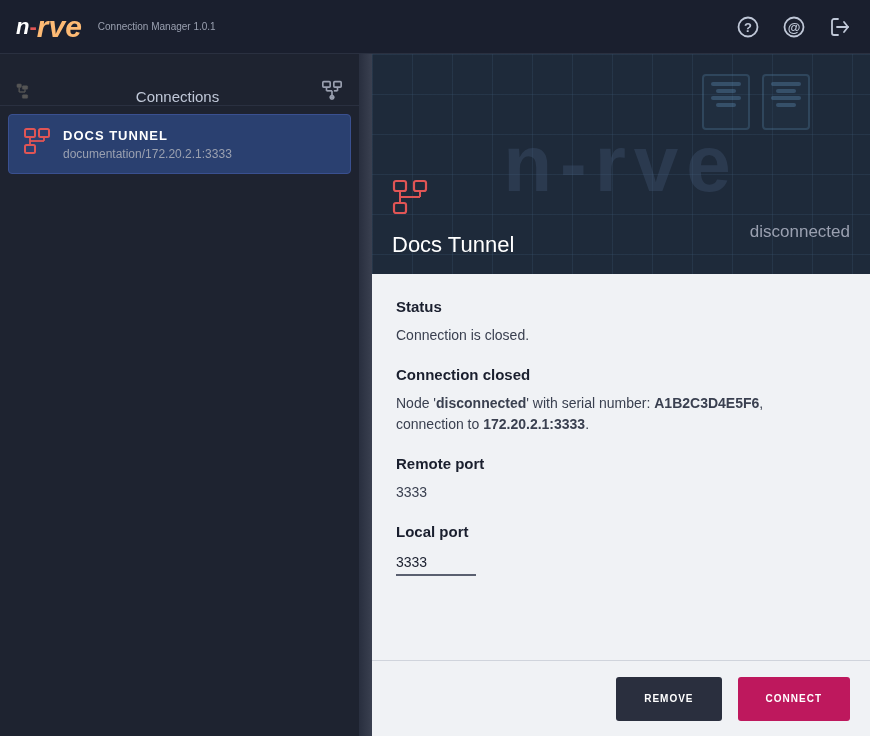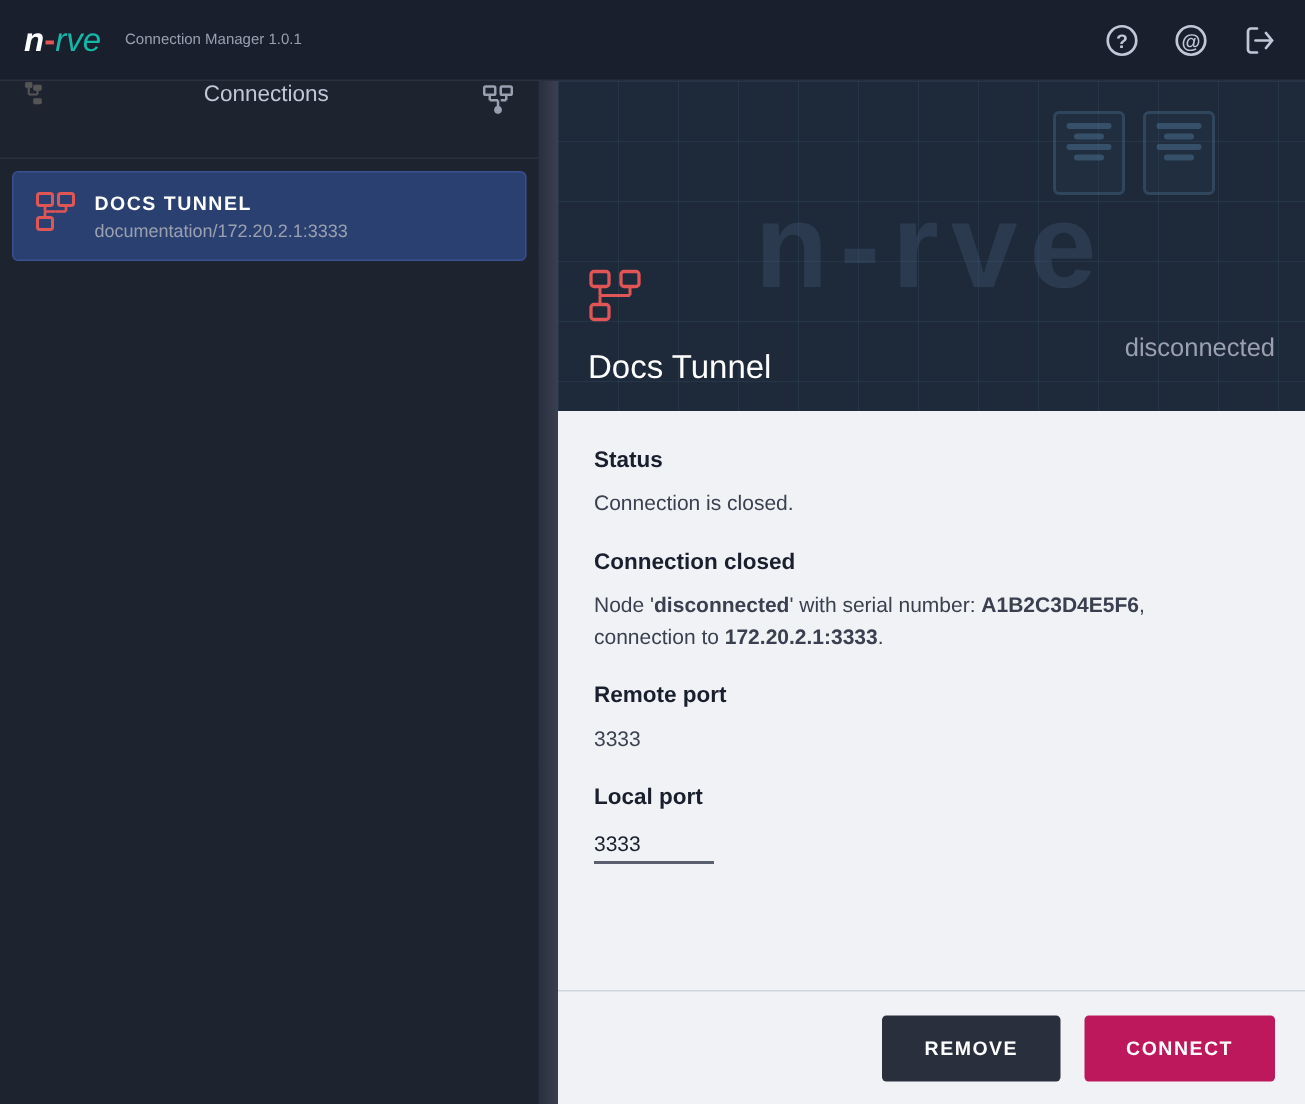--- a/index.html
+++ b/index.html
@@ -63,21 +63,21 @@
       width: 360px;
       background: #1e2330;
       display: flex;
       flex-direction: column;
       flex-shrink: 0;
       border-right: 1px solid #2a3040;
     }
     .sidebar-header {
       height: 52px;
       display: flex;
-      align-items: flex-start;
+      align-items: flex-end;
       padding: 0 16px;
       border-bottom: 1px solid #2a3040;
     }
     .sidebar-title {
       color: #c0c8d8;
       font-size: 15px;
       font-weight: 500;
       flex: 1;
       text-align: center;
     }
@@ -267,21 +267,21 @@
       padding: 0 20px;
       gap: 16px;
       border-top: 1px solid #d0d4dc;
       flex-shrink: 0;
     }
     .btn {
       height: 44px;
       padding: 0 28px;
       border: none;
       border-radius: 3px;
-      font-size: 13px;
+      font-size: 10px;
       font-weight: 700;
       letter-spacing: 1px;
       cursor: pointer;
       text-transform: uppercase;
     }
     .btn-remove {
       background: #2a2f3e;
       color: #ffffff;
     }
     .btn-connect {
@@ -290,21 +290,21 @@
     }
 
     
     .nerve-logo {
       display: inline-flex;
       align-items: center;
       gap: 0;
     }
     .nerve-n { color: #fff; font-size: 22px; font-weight: 900; font-style: italic; }
     .nerve-dash { color: #e05555; font-size: 22px; font-weight: 900; }
-    .nerve-rve { color: #14b8a6; font-size: 22px; font-weight: 400; font-style: italic; }
+    .nerve-rve { color: #fdba74; font-size: 30px; font-weight: 700; font-style: italic; }
   </style>
 </head>
 <body>
 
 <header class="header">
   <div class="header-logo">
     <div class="nerve-logo">
       <span class="nerve-n">n</span>
         <span class="nerve-dash">-</span>
         <span class="nerve-rve">rve</span>

